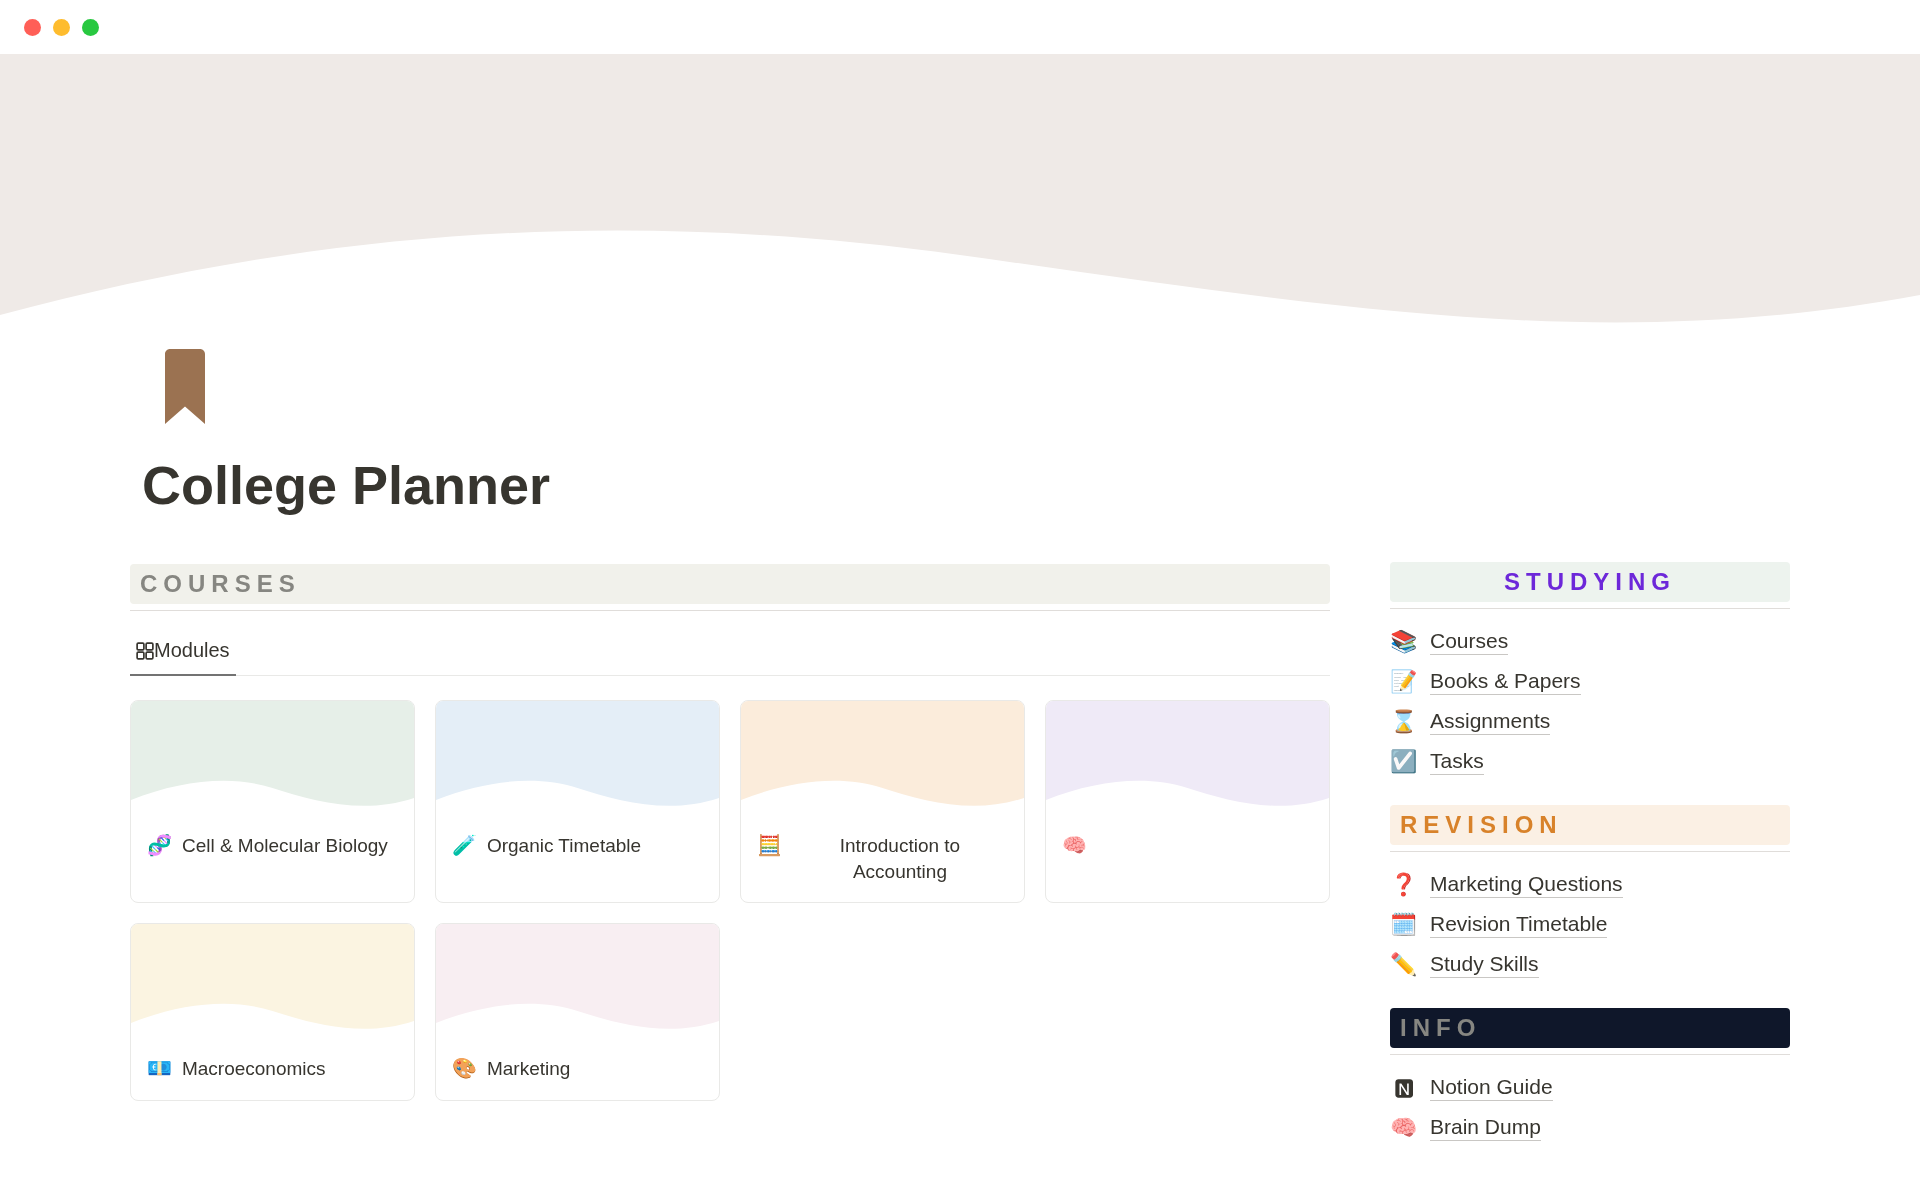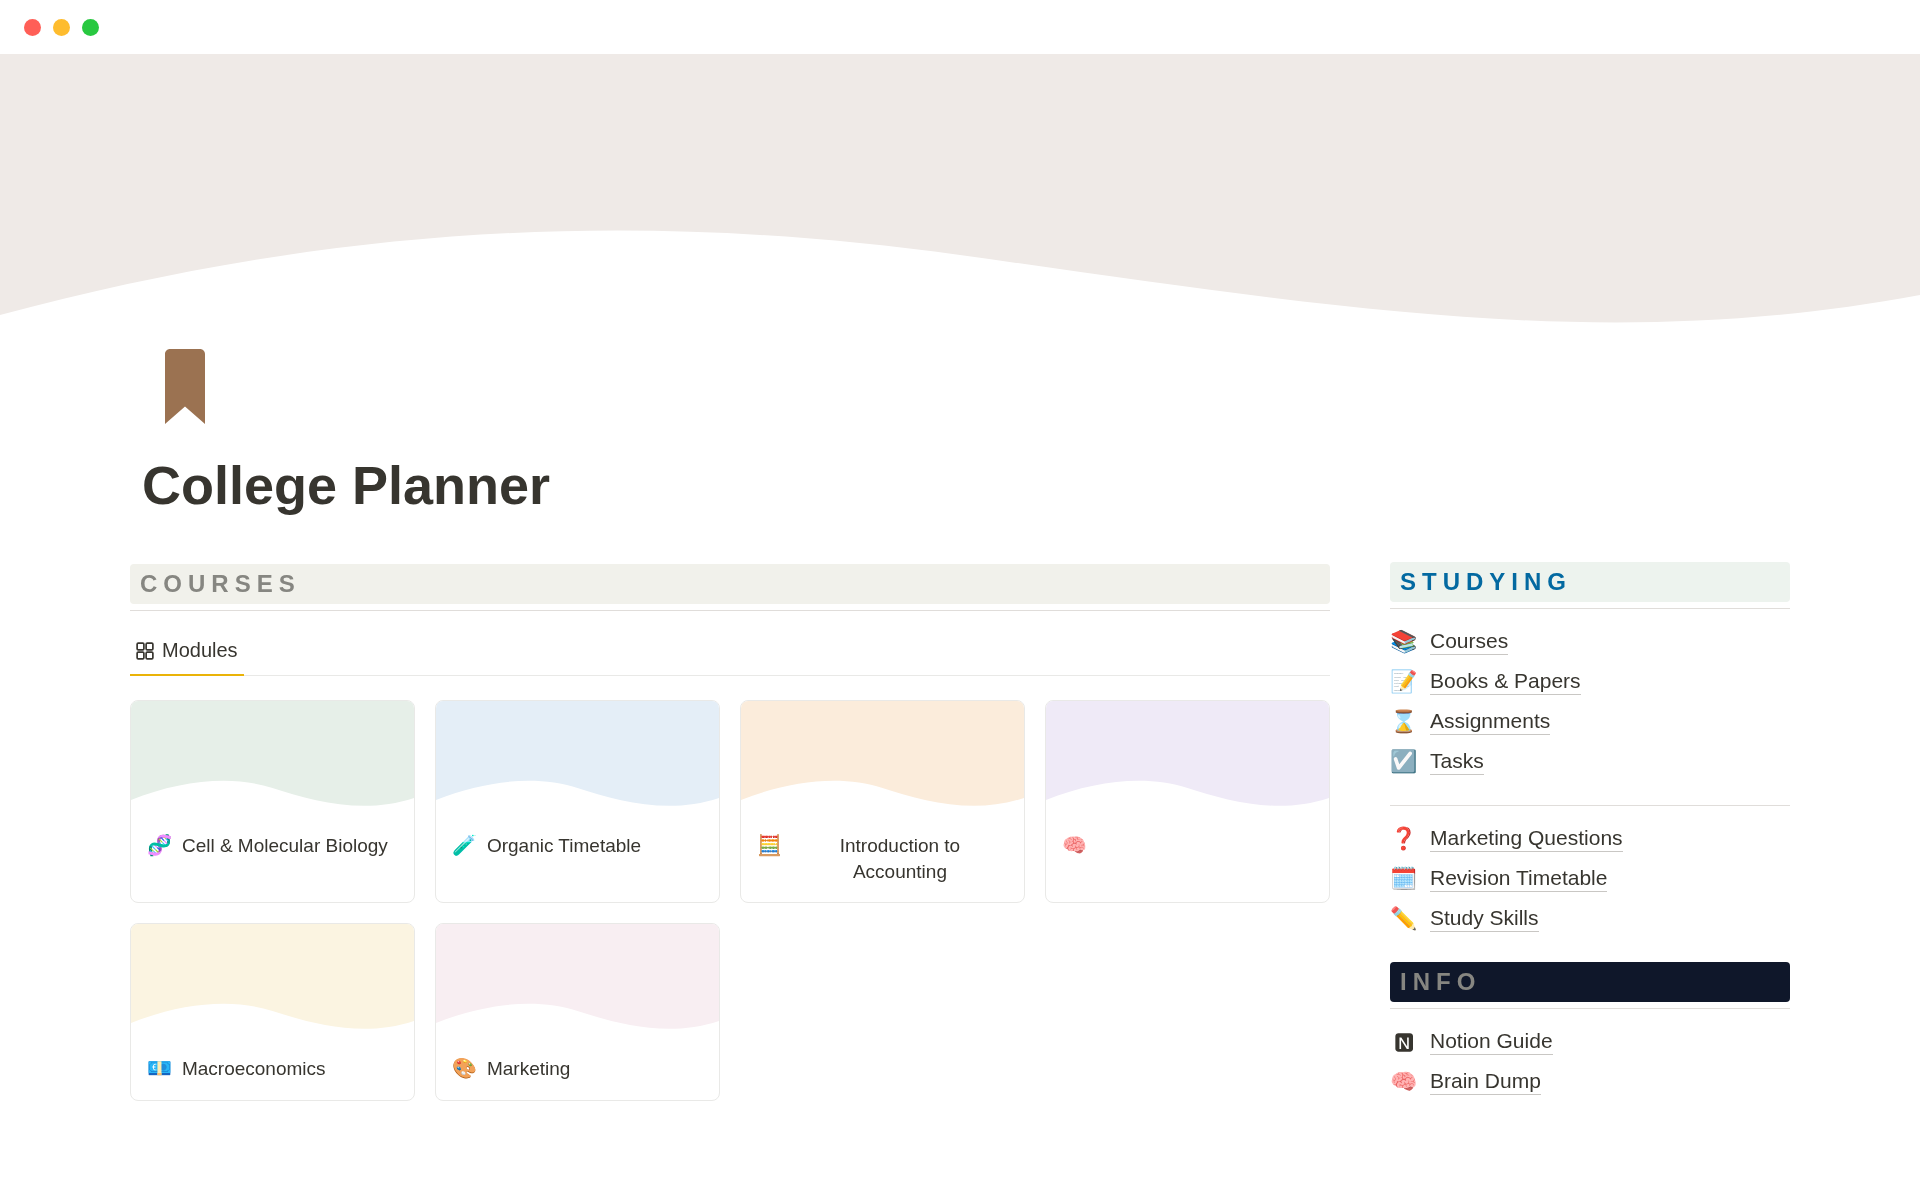--- a/index.html
+++ b/index.html
@@ -72,38 +72,38 @@
   padding: 6px 10px;
   border-radius: 4px;
   margin-bottom: 6px;
 }
 .section-divider {
   height: 1px;
   background: #e0ddda;
   margin-bottom: 20px;
 }
 .hdr-courses { background: #f1f1eb; color: #868681; }
-.hdr-studying { background: #edf3ee; color: #0369a1; }
+.hdr-studying { background: #edf3ee; color: #6d28d9; text-align: center; }
 .hdr-revision { background: #fbf0e4; color: #d8822a; }
 .hdr-info { background: #0f172a; color: #868681; }
 
 .tab-row {
   display: flex;
   align-items: center;
   border-bottom: 1px solid #e9e9e7;
   margin-bottom: 24px;
 }
 .tab {
   display: flex;
   align-items: center;
-  gap: 8px;
+  gap: 0;
   padding: 8px 6px 12px 6px;
   font-size: 20px;
   color: #37352f;
-  border-bottom: 2px solid #eab308;
+  border-bottom: 2px solid #737373;
   margin-bottom: -1px;
   cursor: pointer;
 }
 .tab .tab-icon { display: inline-flex; }
 
 .cards {
   display: grid;
   grid-template-columns: repeat(4, 1fr);
   gap: 20px;
 }
@@ -286,20 +286,21 @@
           <div class="link-item">
             <span class="link-emoji">⌛</span>
             <span class="link-text">Assignments</span>
           </div>
           <div class="link-item">
             <span class="link-emoji">☑️</span>
             <span class="link-text">Tasks</span>
           </div>
         </div>
 
+      <div class="section-header hdr-revision">REVISION</div>
       <div class="section-divider"></div>
       <div class="link-list" id="revision-list">
           <div class="link-item">
             <span class="link-emoji">❓</span>
             <span class="link-text">Marketing Questions</span>
           </div>
           <div class="link-item">
             <span class="link-emoji">🗓️</span>
             <span class="link-text">Revision Timetable</span>
           </div>

